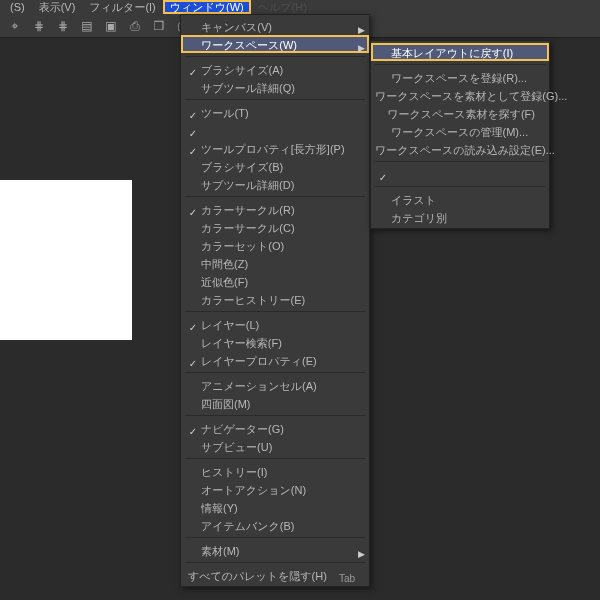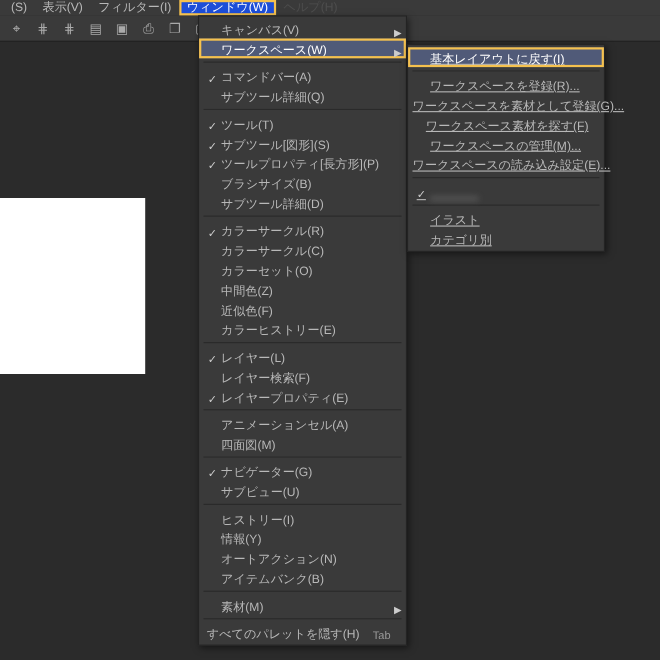--- a/index.html
+++ b/index.html
@@ -72,21 +72,20 @@
   }
   .menu-main {
     top: 14px;
     left: 180px;
     width: 190px;
   }
   .menu-sub {
     top: 40px;
     left: 370px;
     width: 170px;
-    text-decoration: underline;
   }
   .menu .row {
     display: flex;
     align-items: flex-end;
     height: 18px;
     padding: 0 14px 0 4px;
     position: relative;
     white-space: nowrap;
   }
   .menu .row.highlighted {
@@ -160,34 +159,33 @@
       <span class="arrow">▶</span>
     </div>
     <div class="row highlighted boxed">
       <span class="chk"></span>
       <span class="label">ワークスペース(W)</span>
       <span class="arrow">▶</span>
     </div>
     <div class="sep"></div>
     <div class="row">
       <span class="chk">✓</span>
-      <span class="label">コマンドバー(A)</span>
+      <span class="label">ブラシサイズ(A)</span>
     </div>
     <div class="row">
       <span class="chk"></span>
       <span class="label">サブツール詳細(Q)</span>
     </div>
     <div class="sep"></div>
     <div class="row">
       <span class="chk">✓</span>
       <span class="label">ツール(T)</span>
     </div>
     <div class="row">
       <span class="chk">✓</span>
-      <span class="label">サブツール[図形](S)</span>
     </div>
     <div class="row">
       <span class="chk">✓</span>
       <span class="label">ツールプロパティ[長方形](P)</span>
     </div>
     <div class="row">
       <span class="chk"></span>
       <span class="label">ブラシサイズ(B)</span>
     </div>
     <div class="row">
@@ -250,25 +248,25 @@
       <span class="chk"></span>
       <span class="label">サブビュー(U)</span>
     </div>
     <div class="sep"></div>
     <div class="row">
       <span class="chk"></span>
       <span class="label">ヒストリー(I)</span>
     </div>
     <div class="row">
       <span class="chk"></span>
+      <span class="label">オートアクション(N)</span>
+    </div>
+    <div class="row">
+      <span class="chk"></span>
       <span class="label">情報(Y)</span>
-    </div>
-    <div class="row">
-      <span class="chk"></span>
-      <span class="label">オートアクション(N)</span>
     </div>
     <div class="row">
       <span class="chk"></span>
       <span class="label">アイテムバンク(B)</span>
     </div>
     <div class="sep"></div>
     <div class="row">
       <span class="chk"></span>
       <span class="label">素材(M)</span>
       <span class="arrow">▶</span>

